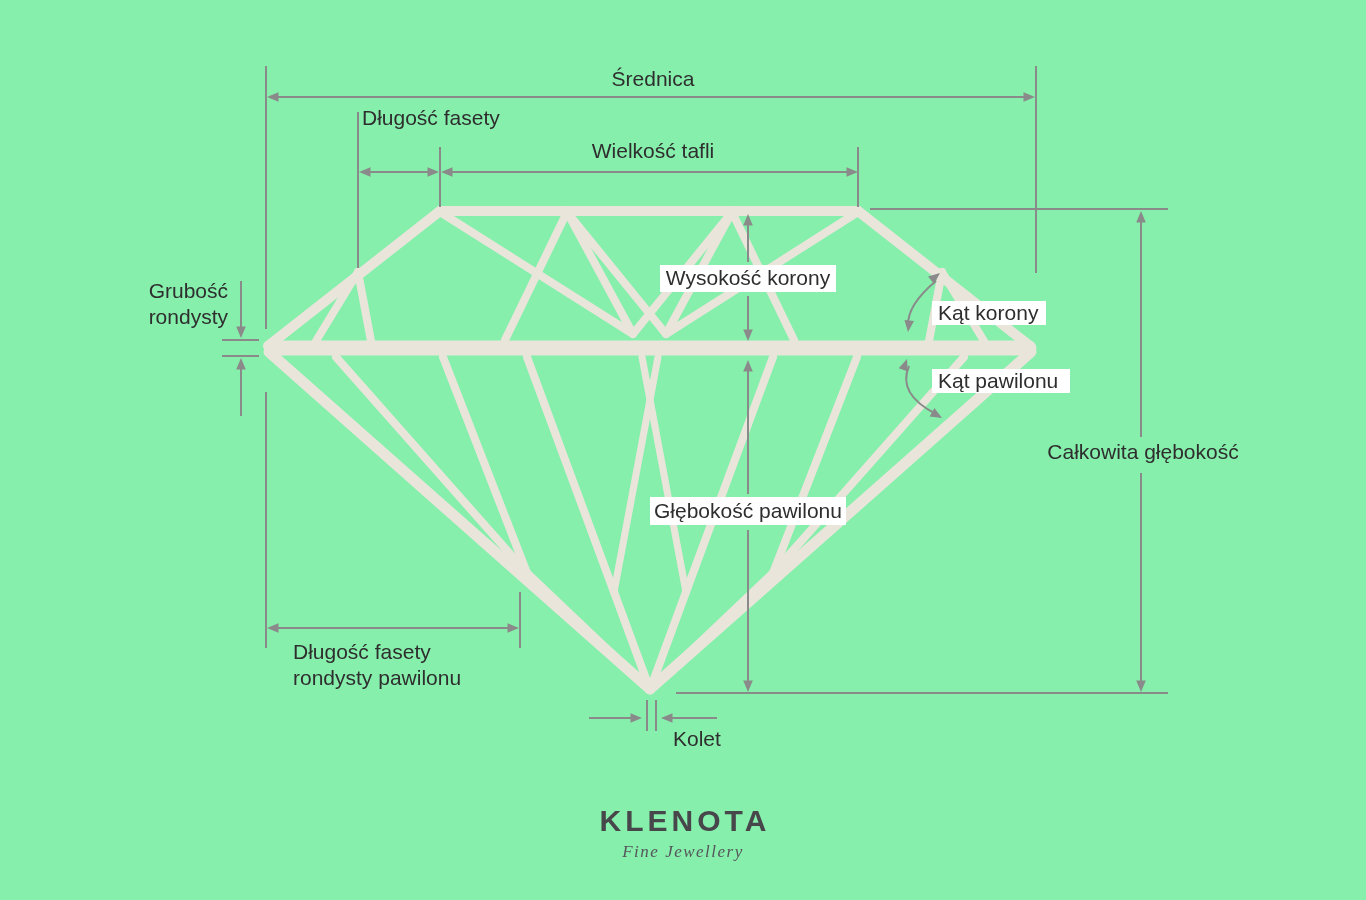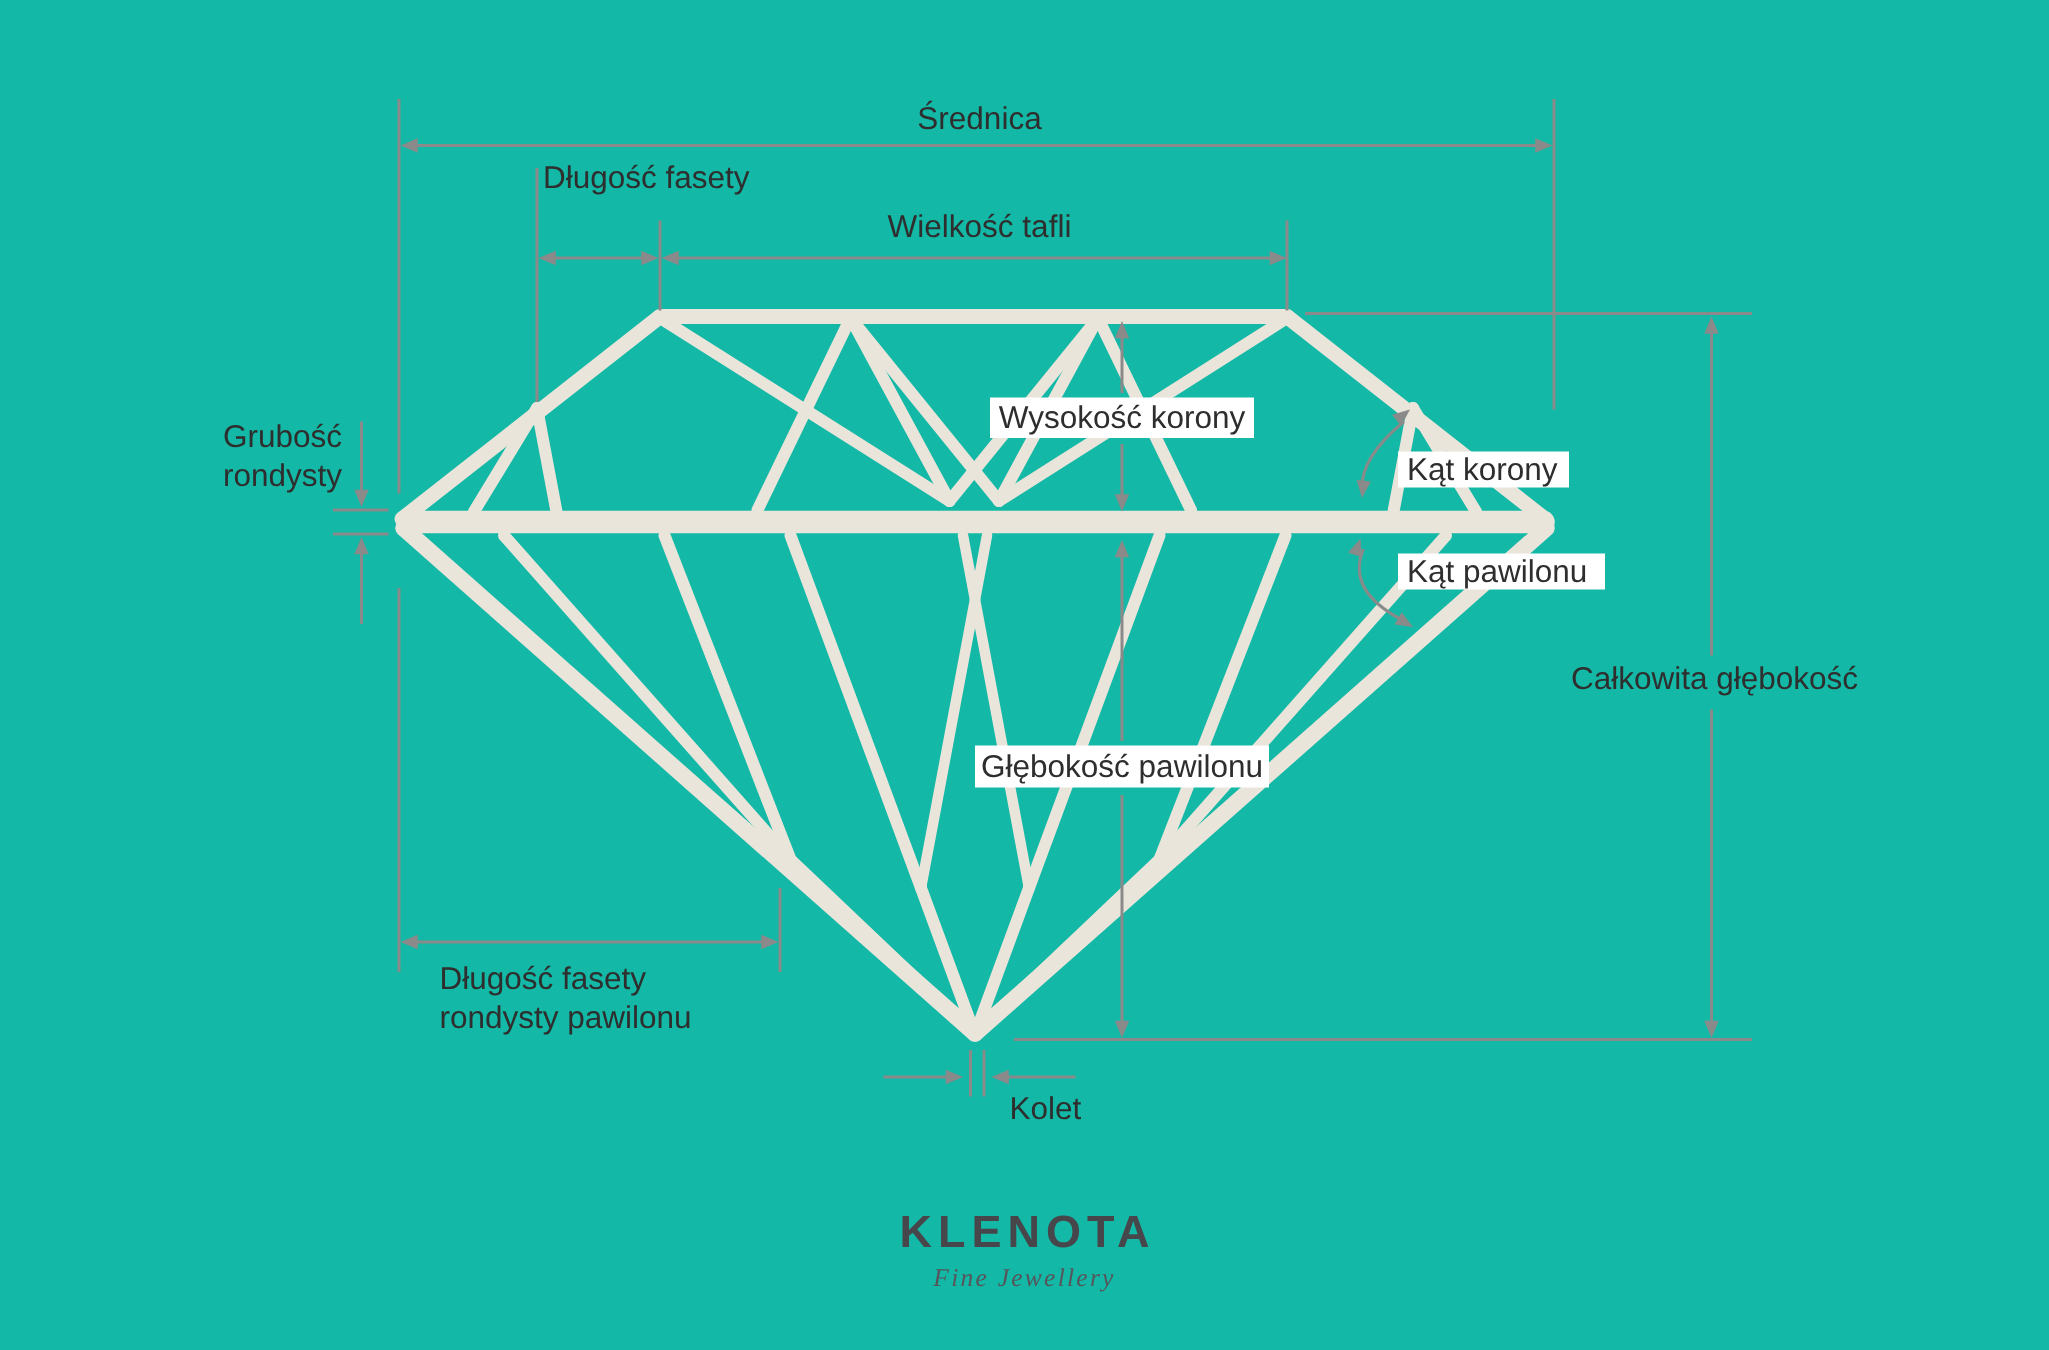--- a/index.html
+++ b/index.html
@@ -1,16 +1,16 @@
 <!DOCTYPE html>
 <html><head>
 <meta charset="utf-8">
 <style>
   html,body{margin:0;padding:0;background:#ffffff;}
-  .stage{width:1366px;height:900px;position:relative;background:#14b8a6;overflow:hidden;}
+  .stage{width:1366px;height:900px;position:relative;background:#86efac;overflow:hidden;}
   svg{display:block;}
   .facet{stroke:#EAE5DB;fill:none;stroke-linecap:round;stroke-linejoin:round;}
   .w15{stroke-width:15;} .w11{stroke-width:11;} .w10{stroke-width:10;} .w8{stroke-width:8;} .w7{stroke-width:7;}
   .dim{stroke:#8a8a8a;stroke-width:2;fill:none;}
   .ah{fill:#8a8a8a;stroke:none;}
   .lbl{font-family:"Liberation Sans","DejaVu Sans",sans-serif;font-size:21px;fill:#2e2e2e;}
   .mid{text-anchor:middle;} .endt{text-anchor:end;}
   .mask{fill:#ffffff;stroke:none;}
   .logo-main{font-family:"Liberation Sans","DejaVu Sans",sans-serif;font-size:30px;font-weight:bold;
              letter-spacing:4px;fill:#47474b;text-anchor:middle;}

